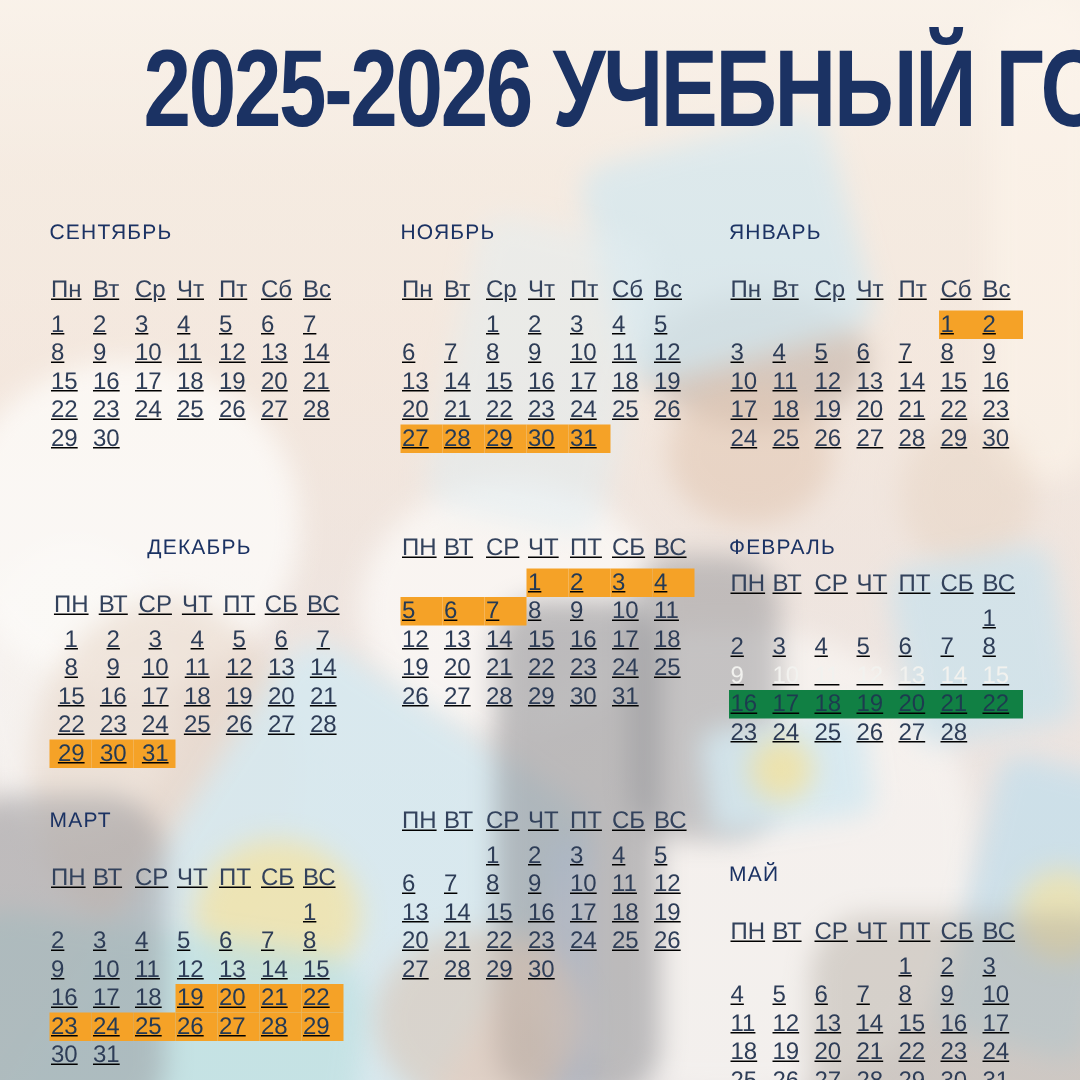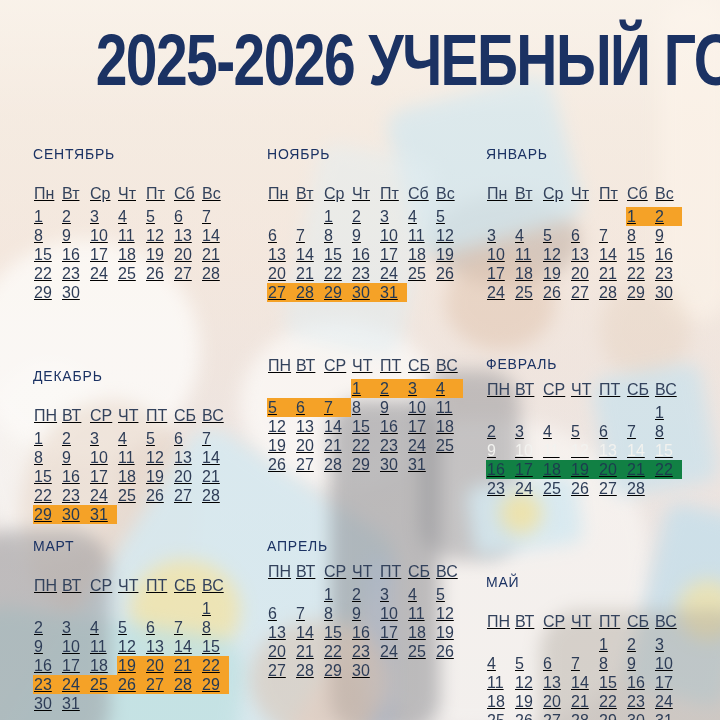--- a/index.html
+++ b/index.html
@@ -18,21 +18,21 @@
       rgba(251,245,240,.34) 50%,rgba(248,243,239,.38) 100%);}
   
   .title-wrap{position:absolute;top:18px;left:0;width:720px;text-align:center;}
   .title{display:inline-block;white-space:nowrap;font-weight:bold;font-size:73px;
     letter-spacing:-2px;color:#1b3263;transform:scaleX(.78);transform-origin:center;}
   
   .month{position:absolute;width:200px;}
   .month:nth-of-type(1){left:33px;top:146px;}
   .month:nth-of-type(2){left:267px;top:146px;}
   .month:nth-of-type(3){left:486px;top:146px;}
-  .month:nth-of-type(4){left:33px;top:368px;}
+  .month:nth-of-type(4){left:33px;top:356px;text-align:center;}
   .month:nth-of-type(5){left:267px;top:356px;}
   .month:nth-of-type(6){left:486px;top:356px;}
   .month:nth-of-type(7){left:33px;top:538px;}
   .month:nth-of-type(8){left:267px;top:538px;}
   .month:nth-of-type(9){left:486px;top:542px;margin-top:32px;}
   .month-title{margin:0 0 22px 0;font-size:14px;font-weight:normal;letter-spacing:.8px;
     color:#1b3263;}
   .month:nth-of-type(6) .month-title,
   .month:nth-of-type(8) .month-title{margin-bottom:8px;}
   .weekdays,.days{display:grid;grid-template-columns:repeat(7,28px);text-decoration:underline;}
@@ -407,21 +407,20 @@
           <span class="day orange">25</span>
           <span class="day orange">26</span>
           <span class="day orange">27</span>
           <span class="day orange">28</span>
           <span class="day orange">29</span>
           <span class="day">30</span>
           <span class="day">31</span>
         </div>
       </section>
       <section class="month">
-        <h2 class="month-title">АПРЕЛЬ</h2>
         <div class="weekdays">
           <span>ПН</span>
           <span>ВТ</span>
           <span>СР</span>
           <span>ЧТ</span>
           <span>ПТ</span>
           <span>СБ</span>
           <span>ВС</span>
         </div>
         <div class="days">

